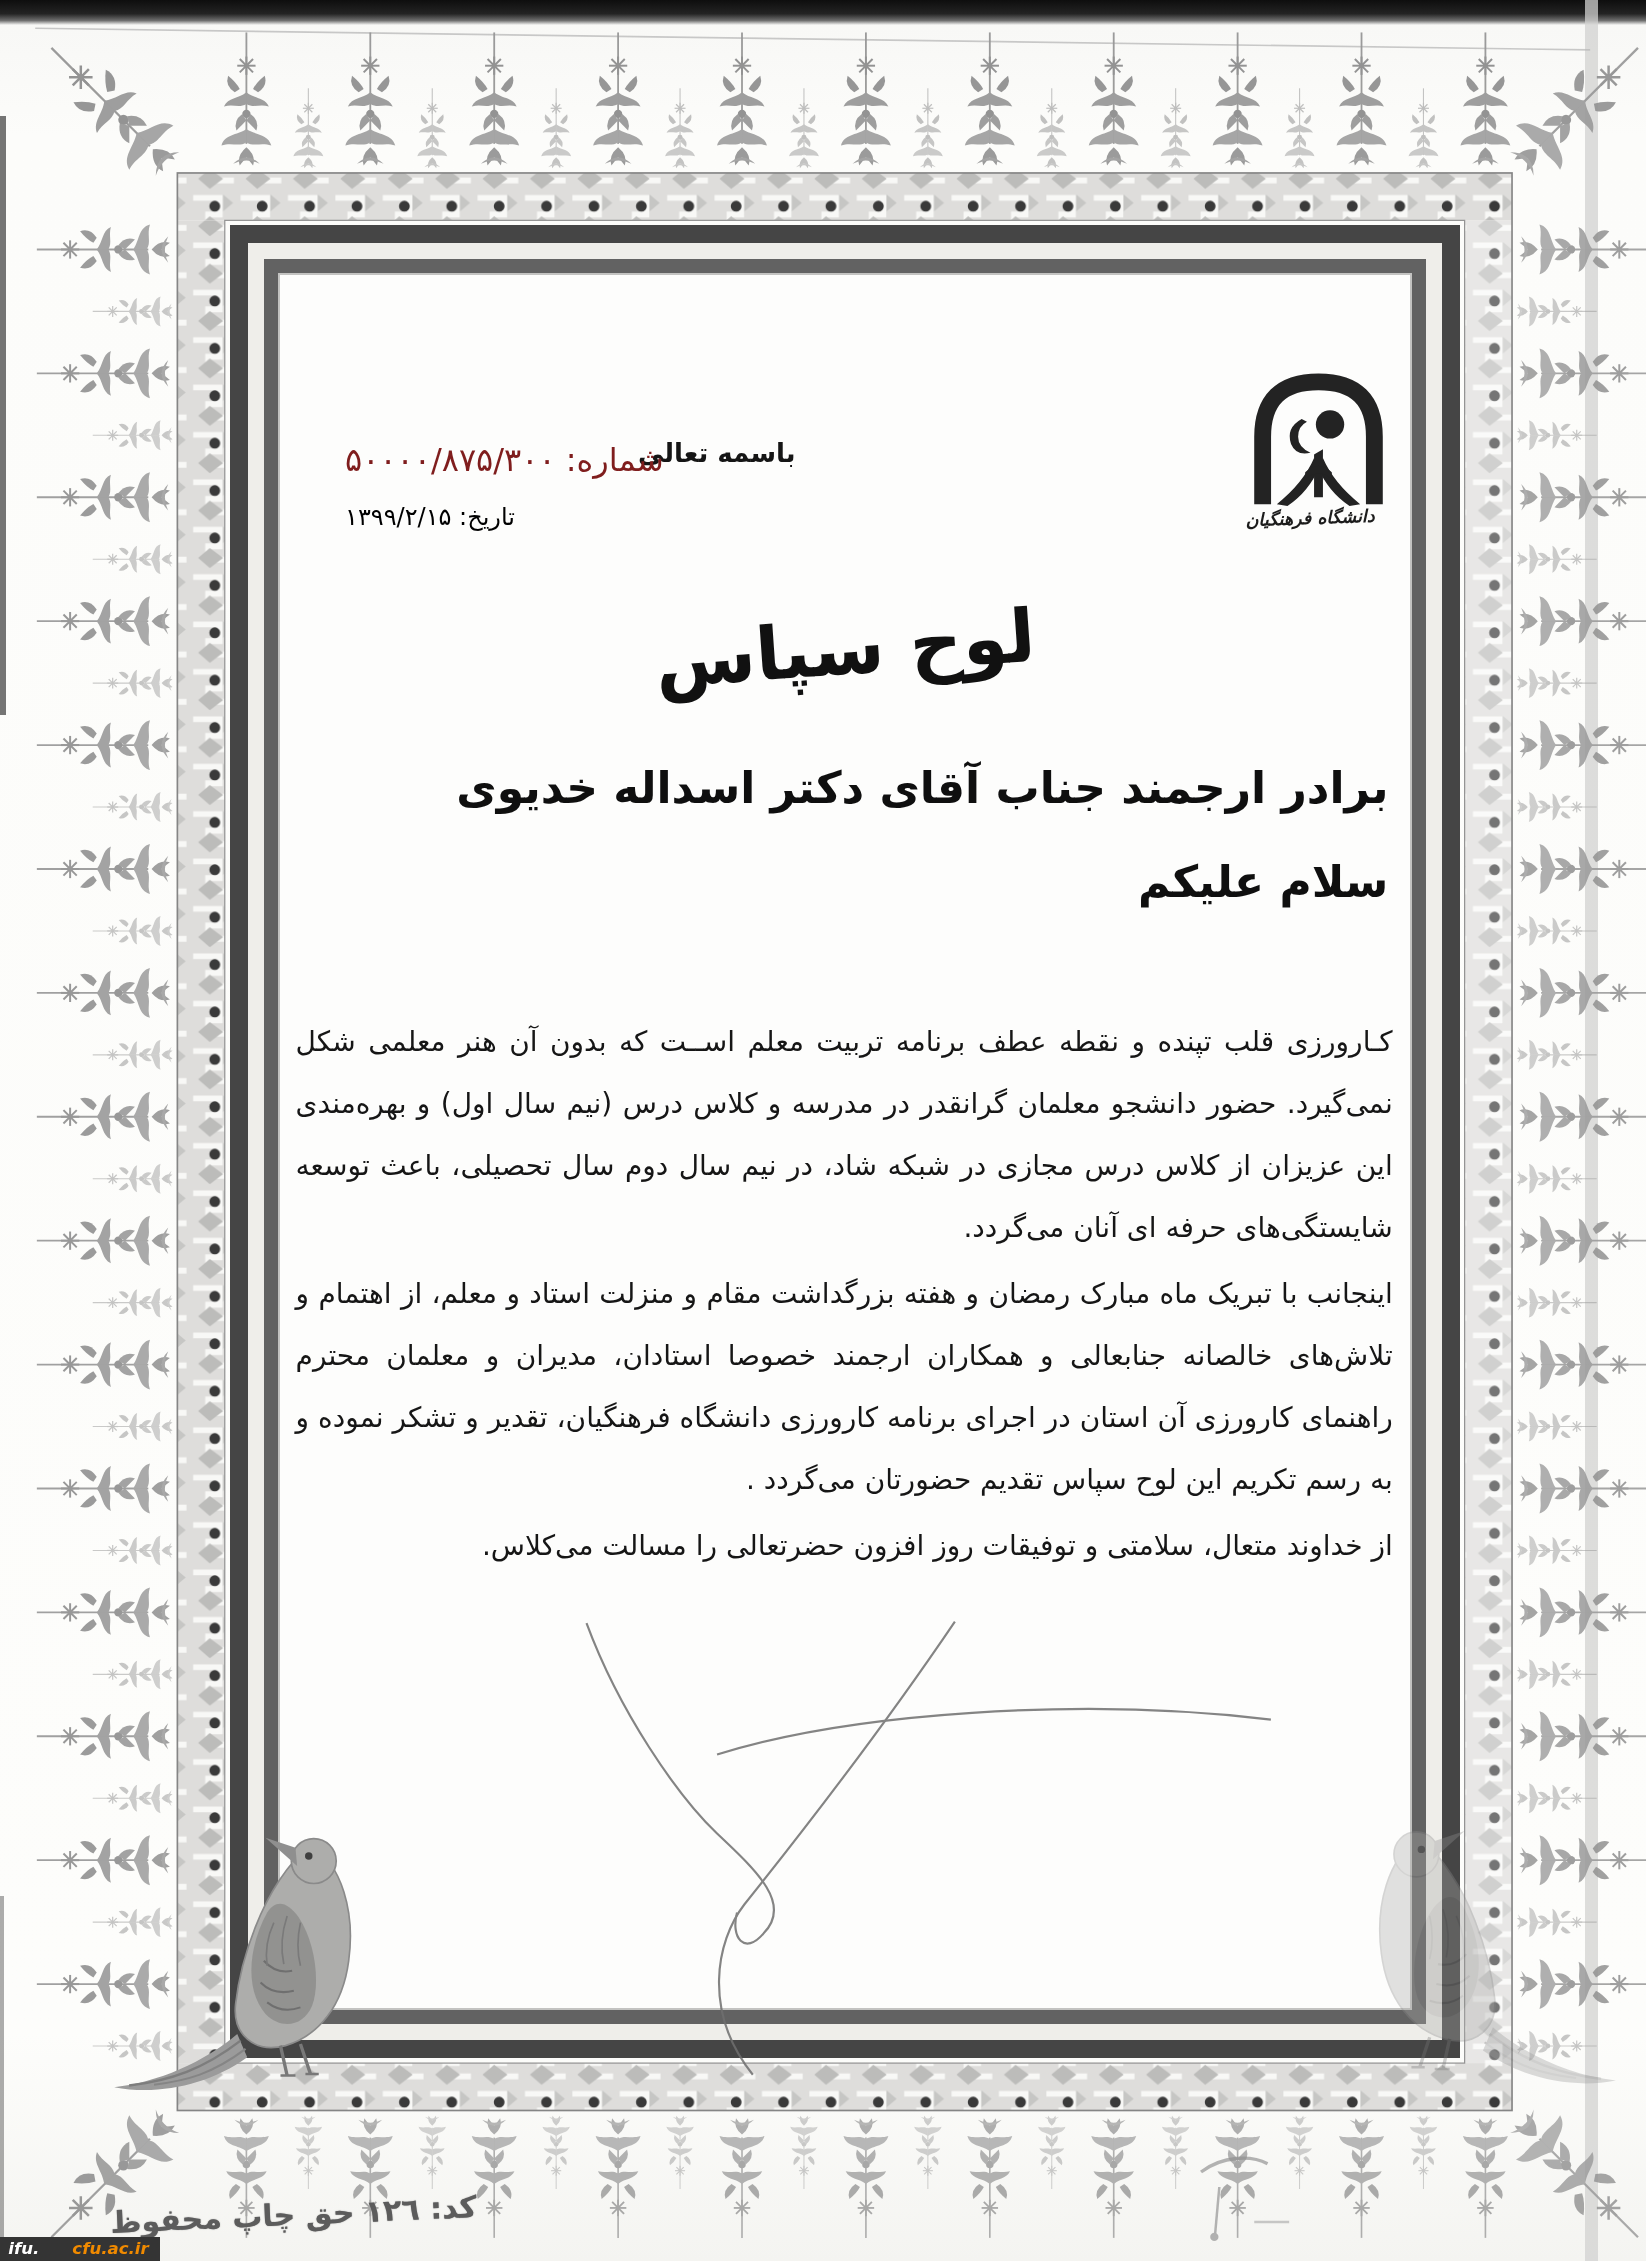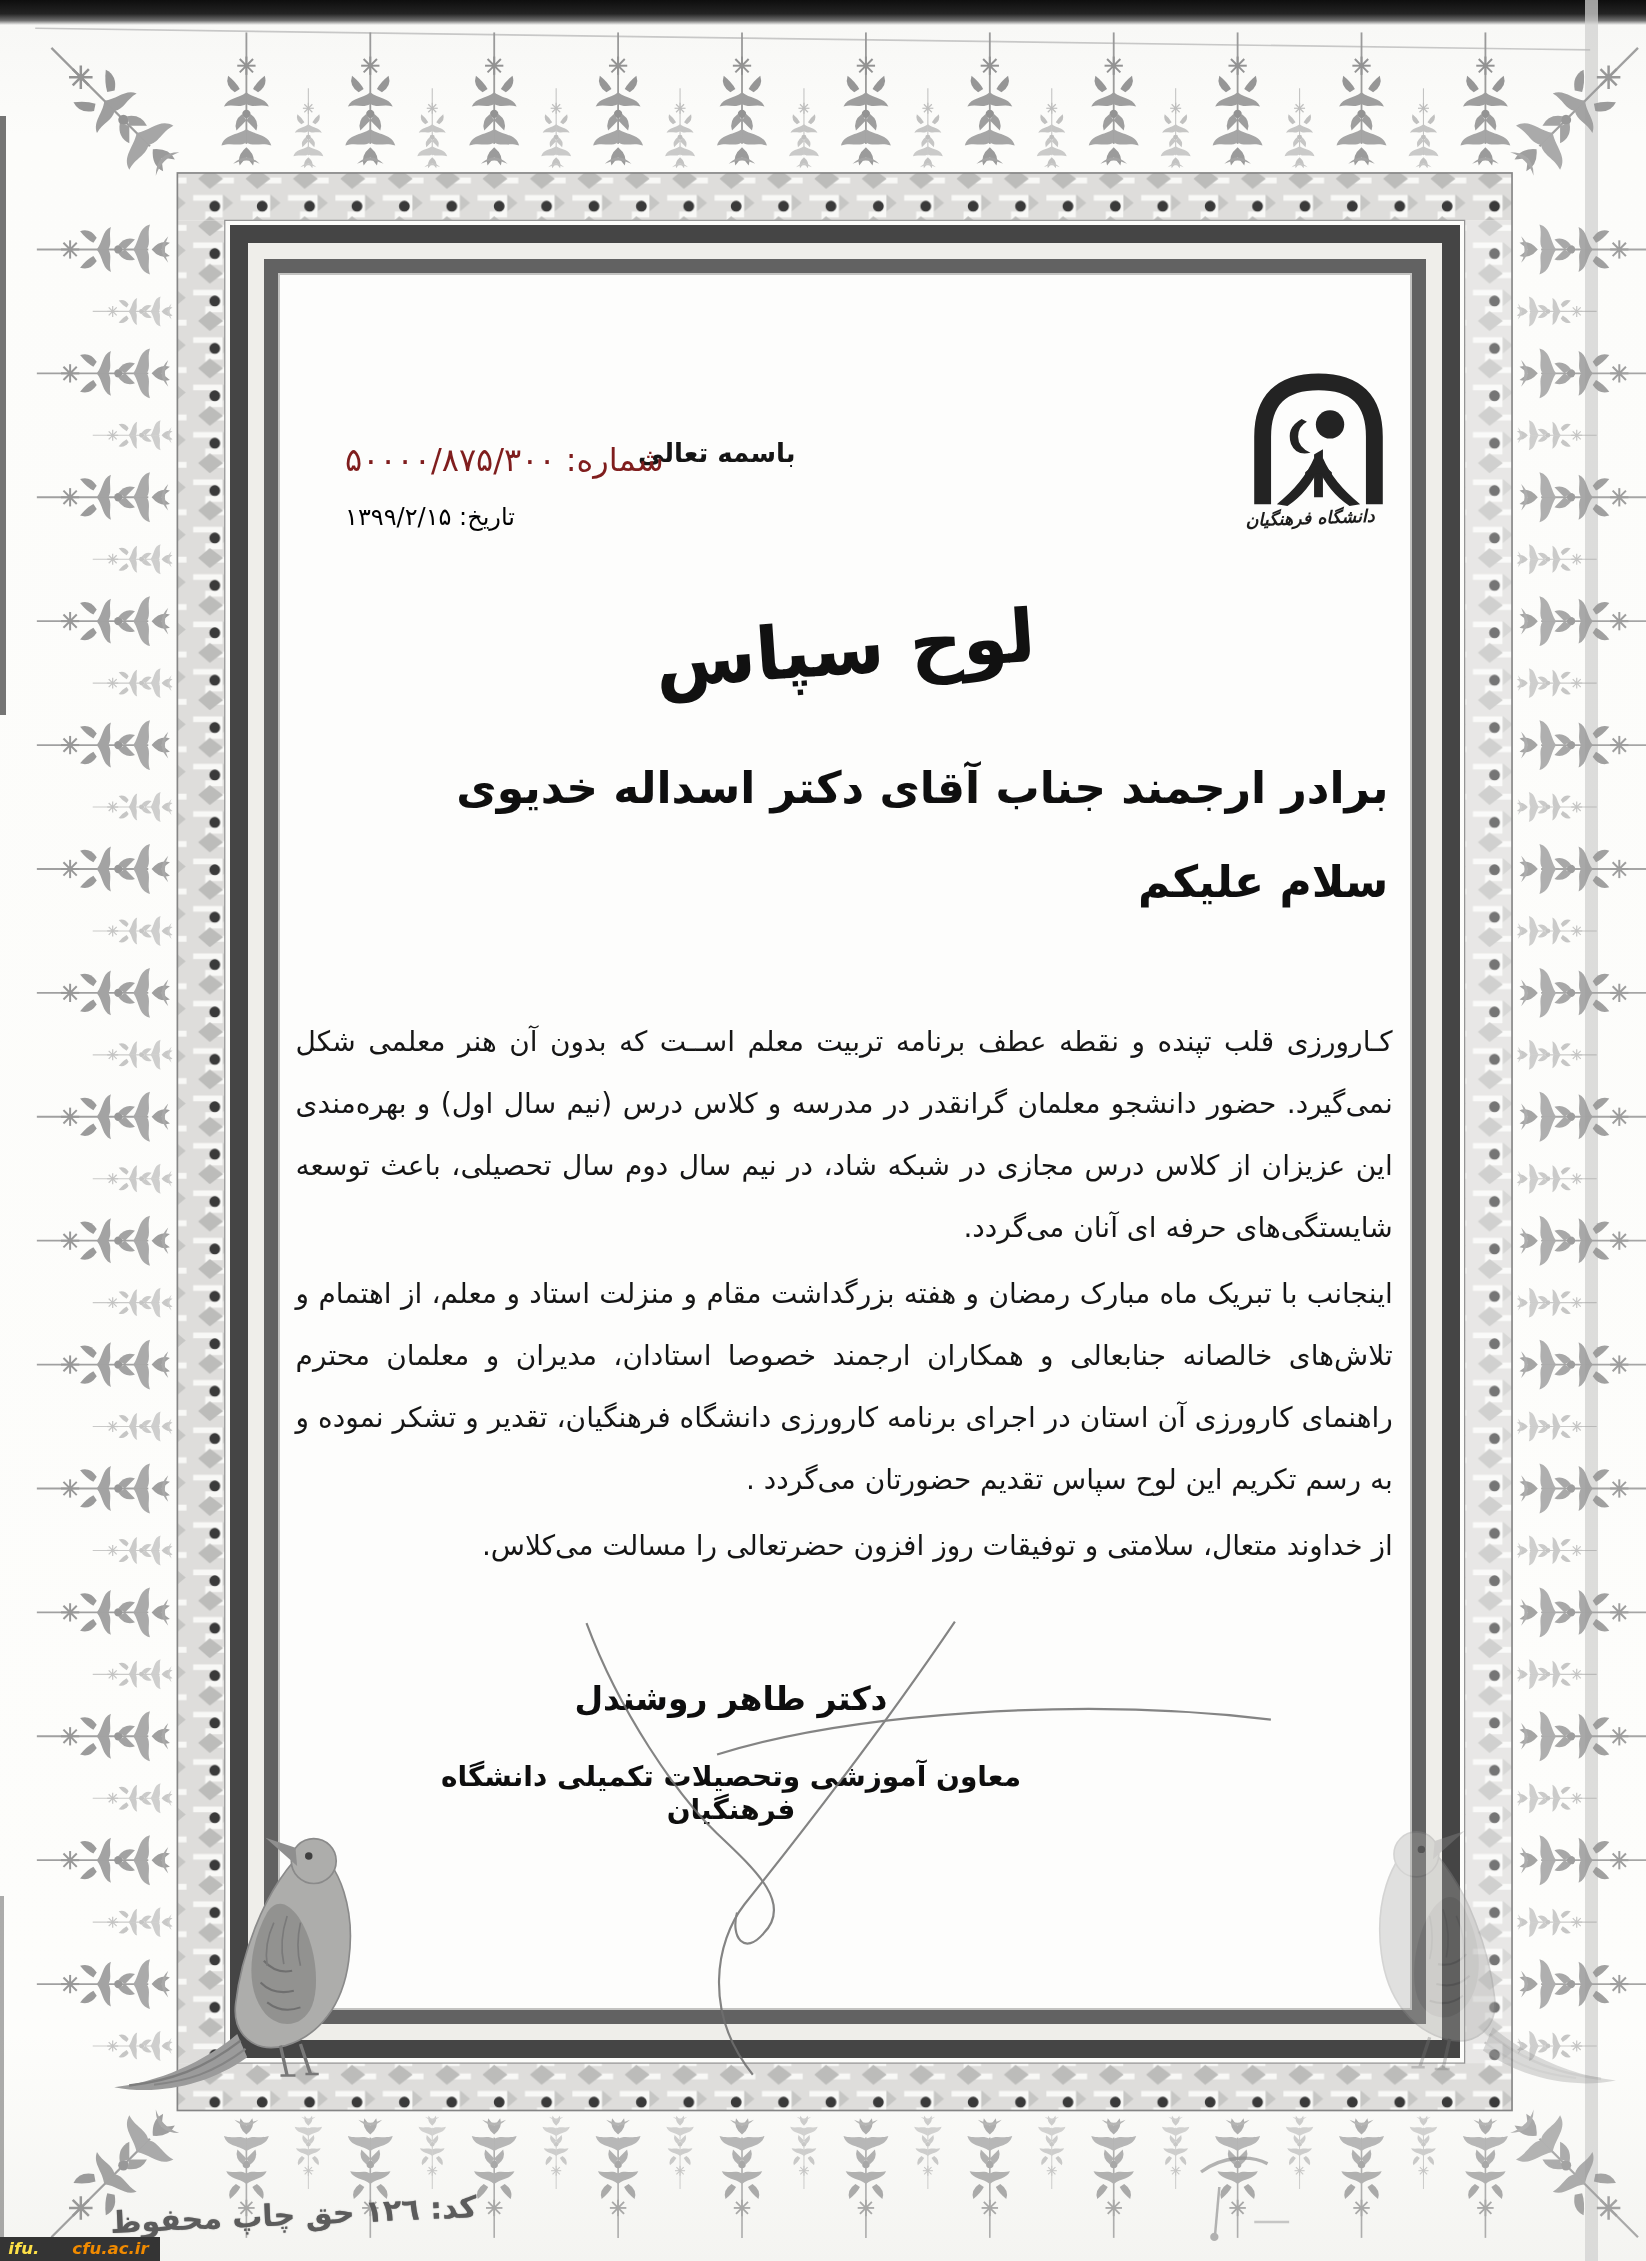--- a/index.html
+++ b/index.html
@@ -49,21 +49,21 @@
   
   #sig-block{position:absolute;left:106px;width:690px;top:1404px;text-align:center;color:#0e0e0e;}
   #signer-name{font-size:33px;font-weight:bold;margin:0 0 42px 0;}
   #signer-title{font-size:28px;font-weight:bold;margin:0;}
 
   
   #code-print{left:110px;top:2197px;font-size:30px;font-weight:bold;color:#5c5c5c;
     direction:rtl;transform:rotate(-2.5deg);letter-spacing:2.5px;z-index:4;text-shadow:0 0 1.2px #8a8a8a;}
   #watermark{left:0;top:2237px;background:#343434;padding:1.7px 11.6px 3.3px 8.3px;z-index:5;
     font-size:16.6px;font-weight:bold;font-style:italic;font-family:"DejaVu Sans",sans-serif;}
-  #wm-left{color:#fde047;margin-top:24px;} #wm-right{color:#f08a00;margin-left:33px;}
+  #wm-left{color:#ffffff;margin-top:24px;} #wm-right{color:#f08a00;margin-left:33px;}
 
   #decor{position:absolute;left:0;top:0;z-index:3;pointer-events:none;}
   svg{display:block;}
 </style>
 </head>
 <body>
 
 <div id="page">
 
   <div class="abs" id="scan-top"></div>
@@ -106,24 +106,20 @@
               <div>برادر ارجمند جناب آقای دکتر اسداله خدیوی</div>
               <div id="salutation">سلام علیکم</div>
             </div>
 
             <div id="body-text">
               <p id="paragraph1">کـارورزی قلب تپنده و نقطه عطف برنامه تربیت معلم اســت که بدون آن هنر معلمی شکل نمی‌گیرد. حضور دانشجو معلمان گرانقدر در مدرسه و کلاس درس (نیم سال اول) و بهره‌مندی این عزیزان از کلاس درس مجازی در شبکه شاد، در نیم سال دوم سال تحصیلی، باعث توسعه شایستگی‌های حرفه ای آنان می‌گردد.</p>
               <p id="paragraph2">اینجانب با تبریک ماه مبارک رمضان و هفته بزرگداشت مقام و منزلت استاد و معلم، از اهتمام و تلاش‌های خالصانه جنابعالی و همکاران ارجمند خصوصا استادان، مدیران و معلمان محترم راهنمای کارورزی آن استان در اجرای برنامه کارورزی دانشگاه فرهنگیان، تقدیر و تشکر نموده و به رسم تکریم این لوح سپاس تقدیم حضورتان می‌گردد .</p>
               <p id="closing">از خداوند متعال، سلامتی و توفیقات روز افزون حضرتعالی را مسالت می‌کلاس.</p>
             </div>
 
-            <div id="sig-block">
-              <p id="signer-name">دکتر طاهر روشندل</p>
-              <p id="signer-title">معاون آموزشی وتحصیلات تکمیلی  دانشگاه فرهنگیان</p>
-            </div>
 
           </div>
         </div>
       </div>
     </div>
   </div>
 
   <svg id="decor" width="1647" height="2261" viewBox="0 0 1980 2719">
     <defs>
       <pattern id="meanderP" width="57" height="57" patternUnits="userSpaceOnUse">

